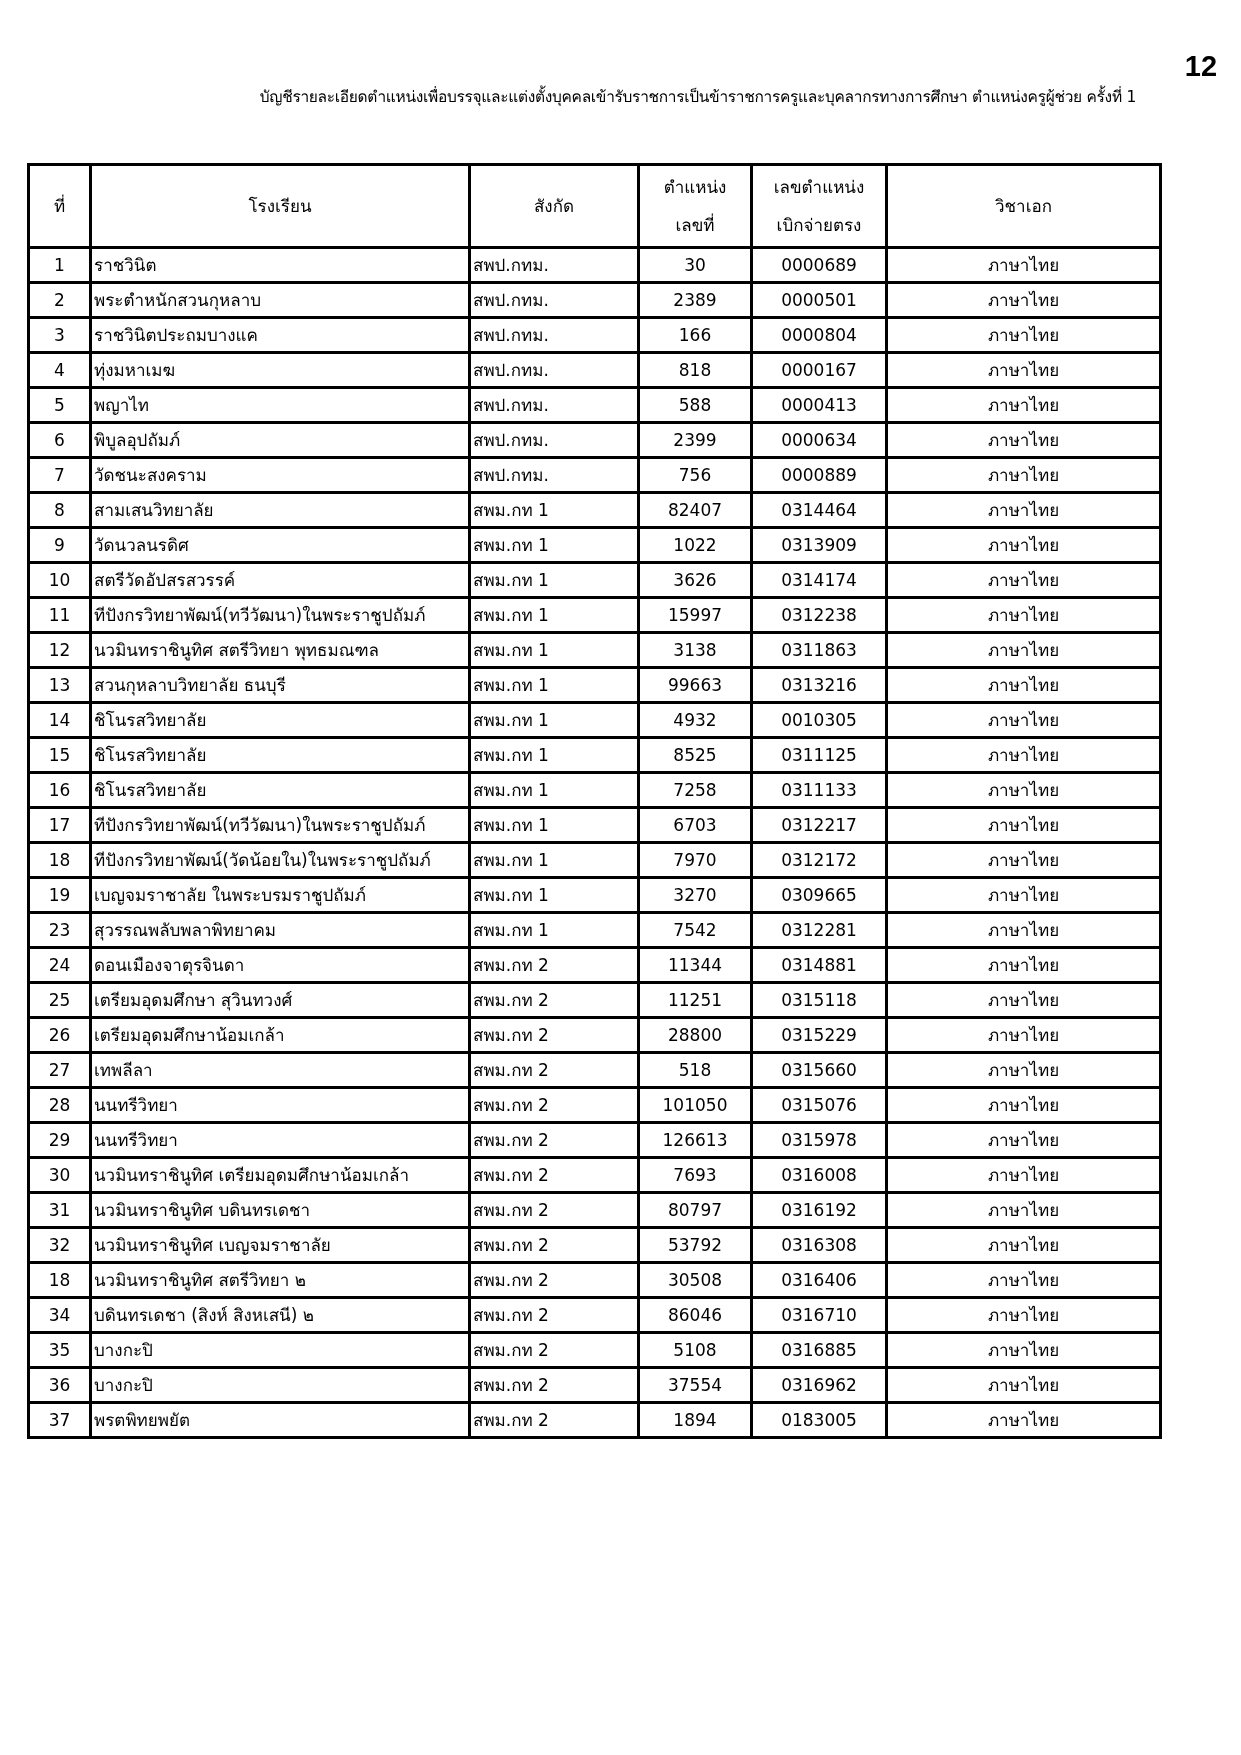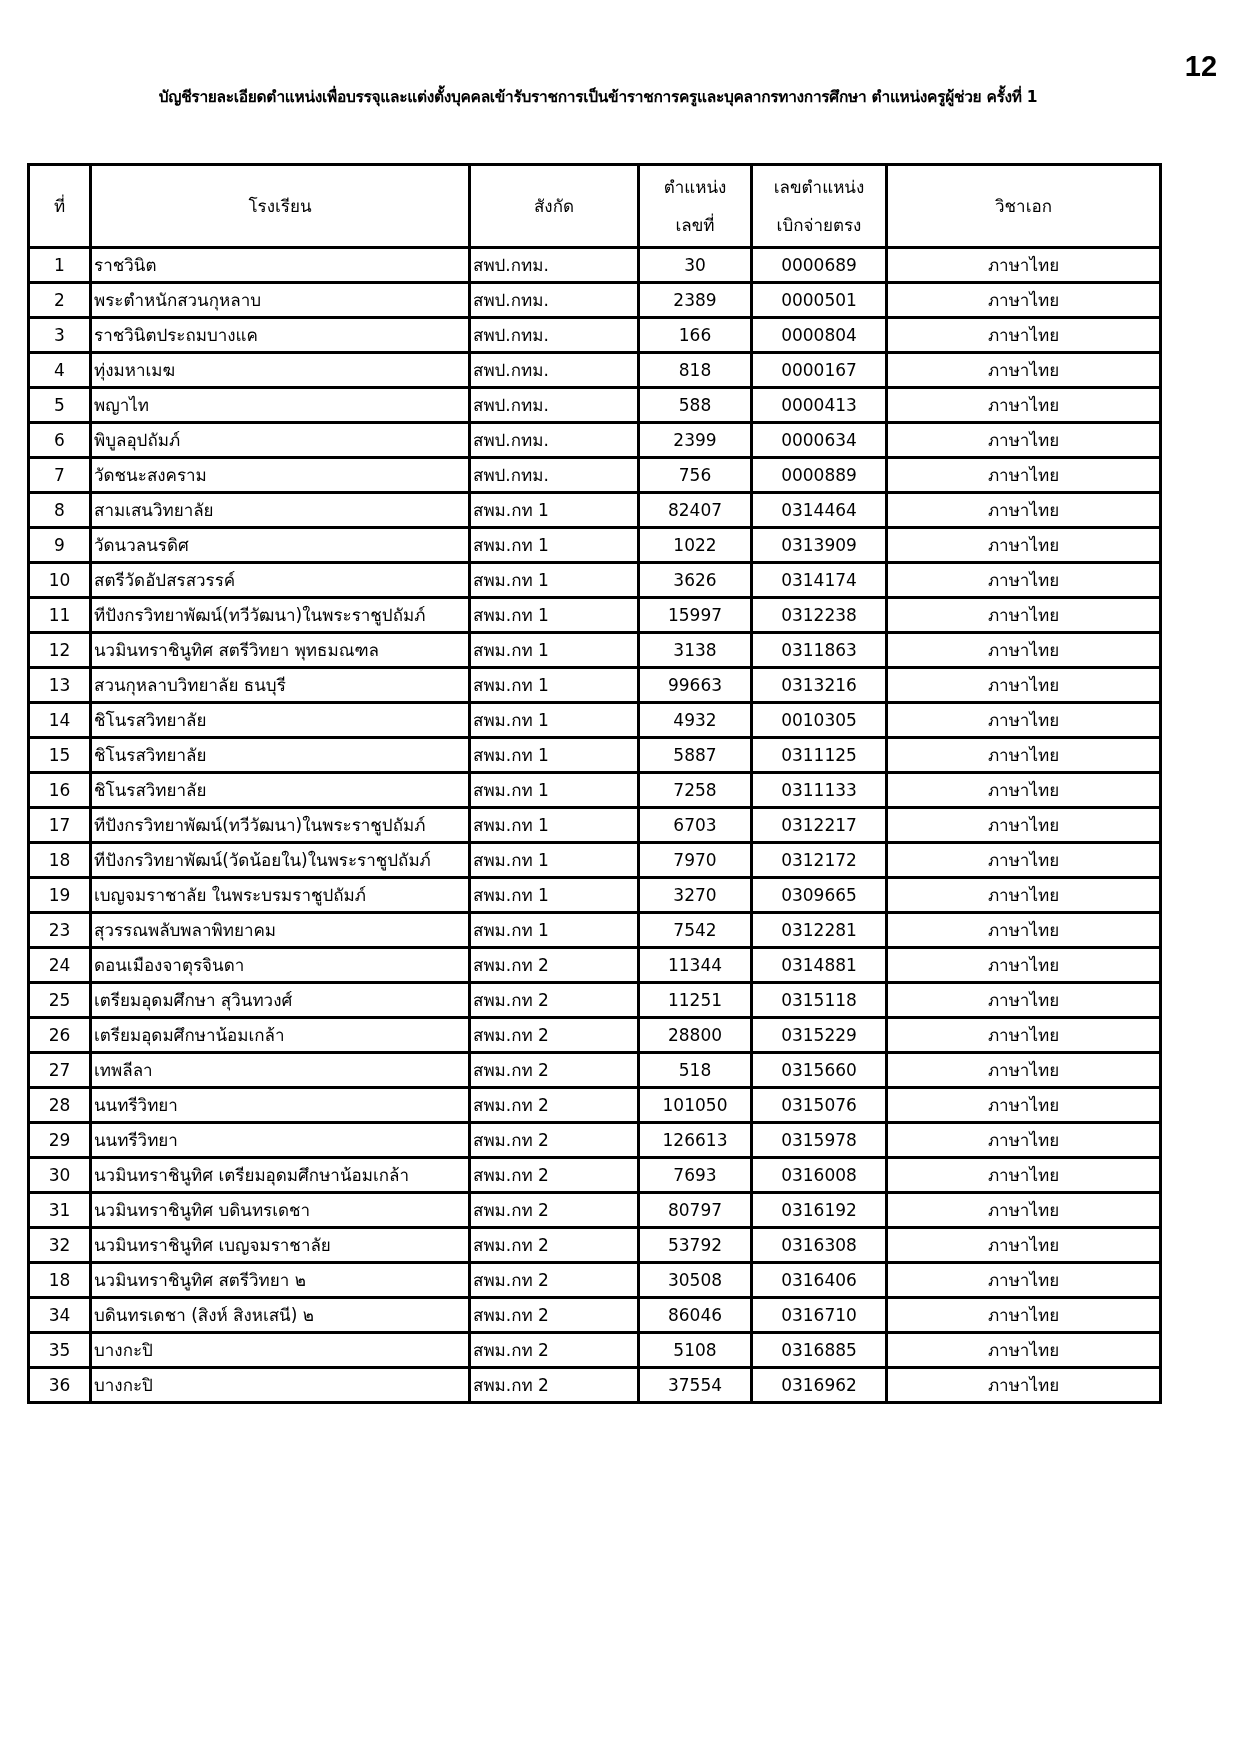--- a/index.html
+++ b/index.html
@@ -7,21 +7,21 @@
     width: 1241px; height: 1755px; position: relative; overflow: hidden;
     font-family: "DejaVu Sans", "Liberation Sans", sans-serif; color: #000;
   }
   .page-number {
     position: absolute; left: 1176px; top: 50px; width: 50px;
     font-family: "Liberation Sans", sans-serif; font-weight: bold; font-size: 29px;
     text-align: center;
   }
   .doc-title {
     position: absolute; left: 60px; top: 84px; width: 1076px;
-    text-align: center; font-weight: bold; font-size: 15.5px; white-space: nowrap;
+    text-align: right; font-weight: normal; font-size: 15.5px; white-space: nowrap;
     letter-spacing: -0.3px;
   }
   table.positions {
     position: absolute; left: 27px; top: 163px;
     border-collapse: collapse; table-layout: fixed;
     width: 1132px;
     border: 3px solid #000;
   }
   table.positions th, table.positions td {
     border: 3px solid #000; padding: 0;
@@ -181,21 +181,21 @@
         <td class="c-left">ชิโนรสวิทยาลัย</td>
         <td class="c-left">สพม.กท 1</td>
         <td class="c-center">4932</td>
         <td class="c-center">0010305</td>
         <td class="c-center">ภาษาไทย</td>
       </tr>
       <tr>
         <td class="c-center">15</td>
         <td class="c-left">ชิโนรสวิทยาลัย</td>
         <td class="c-left">สพม.กท 1</td>
-        <td class="c-center">5887</td>
+        <td class="c-center">8525</td>
         <td class="c-center">0311125</td>
         <td class="c-center">ภาษาไทย</td>
       </tr>
       <tr>
         <td class="c-center">16</td>
         <td class="c-left">ชิโนรสวิทยาลัย</td>
         <td class="c-left">สพม.กท 1</td>
         <td class="c-center">7258</td>
         <td class="c-center">0311133</td>
         <td class="c-center">ภาษาไทย</td>
@@ -327,16 +327,24 @@
         <td class="c-center">5108</td>
         <td class="c-center">0316885</td>
         <td class="c-center">ภาษาไทย</td>
       </tr>
       <tr>
         <td class="c-center">36</td>
         <td class="c-left">บางกะปิ</td>
         <td class="c-left">สพม.กท 2</td>
         <td class="c-center">37554</td>
         <td class="c-center">0316962</td>
+        <td class="c-center">ภาษาไทย</td>
+      </tr>
+      <tr>
+        <td class="c-center">37</td>
+        <td class="c-left">พรตพิทยพยัต</td>
+        <td class="c-left">สพม.กท 2</td>
+        <td class="c-center">1894</td>
+        <td class="c-center">0183005</td>
         <td class="c-center">ภาษาไทย</td>
       </tr>
     </tbody>
 </table>
 
 </body></html>

